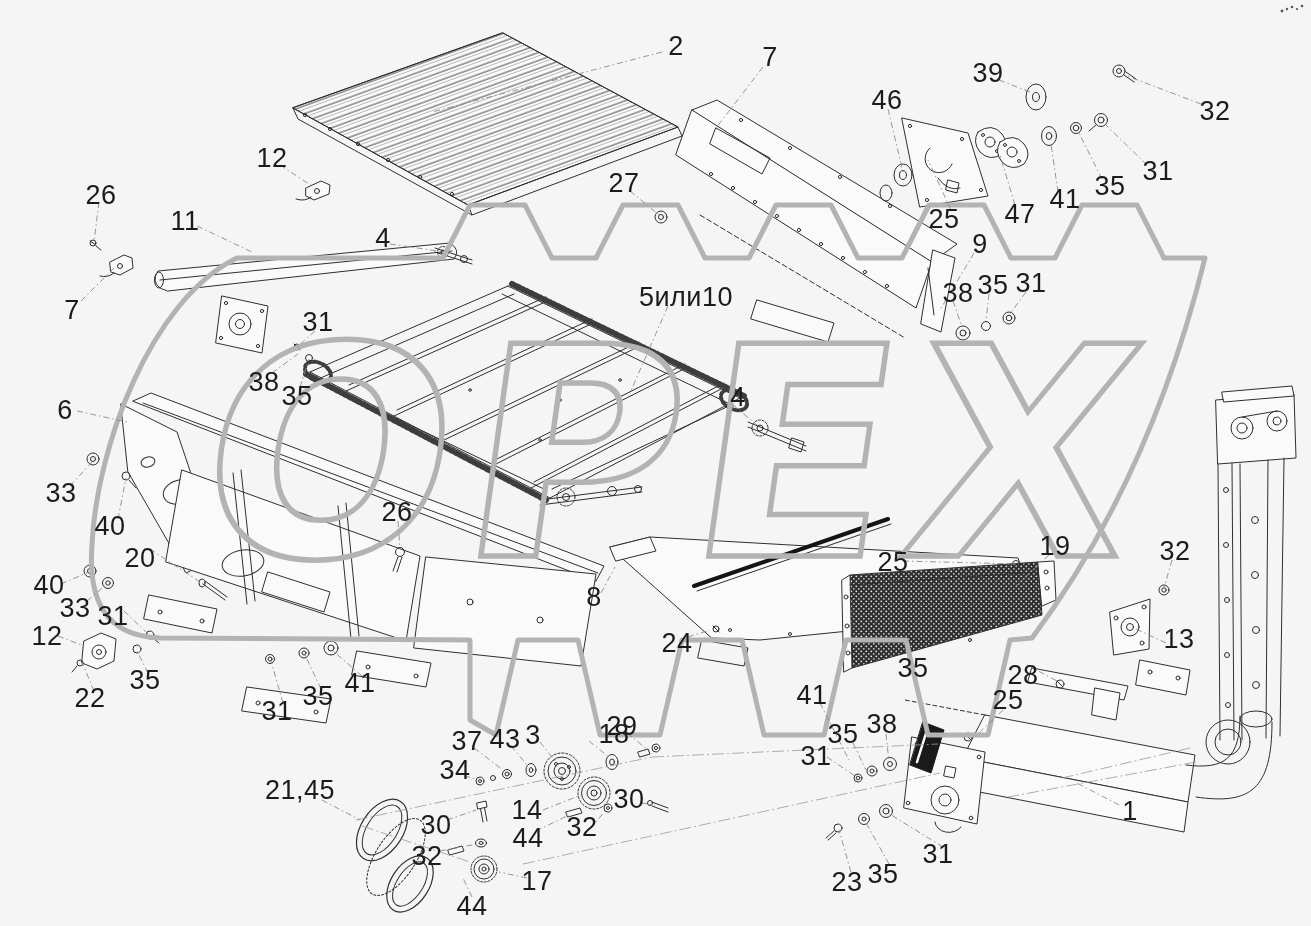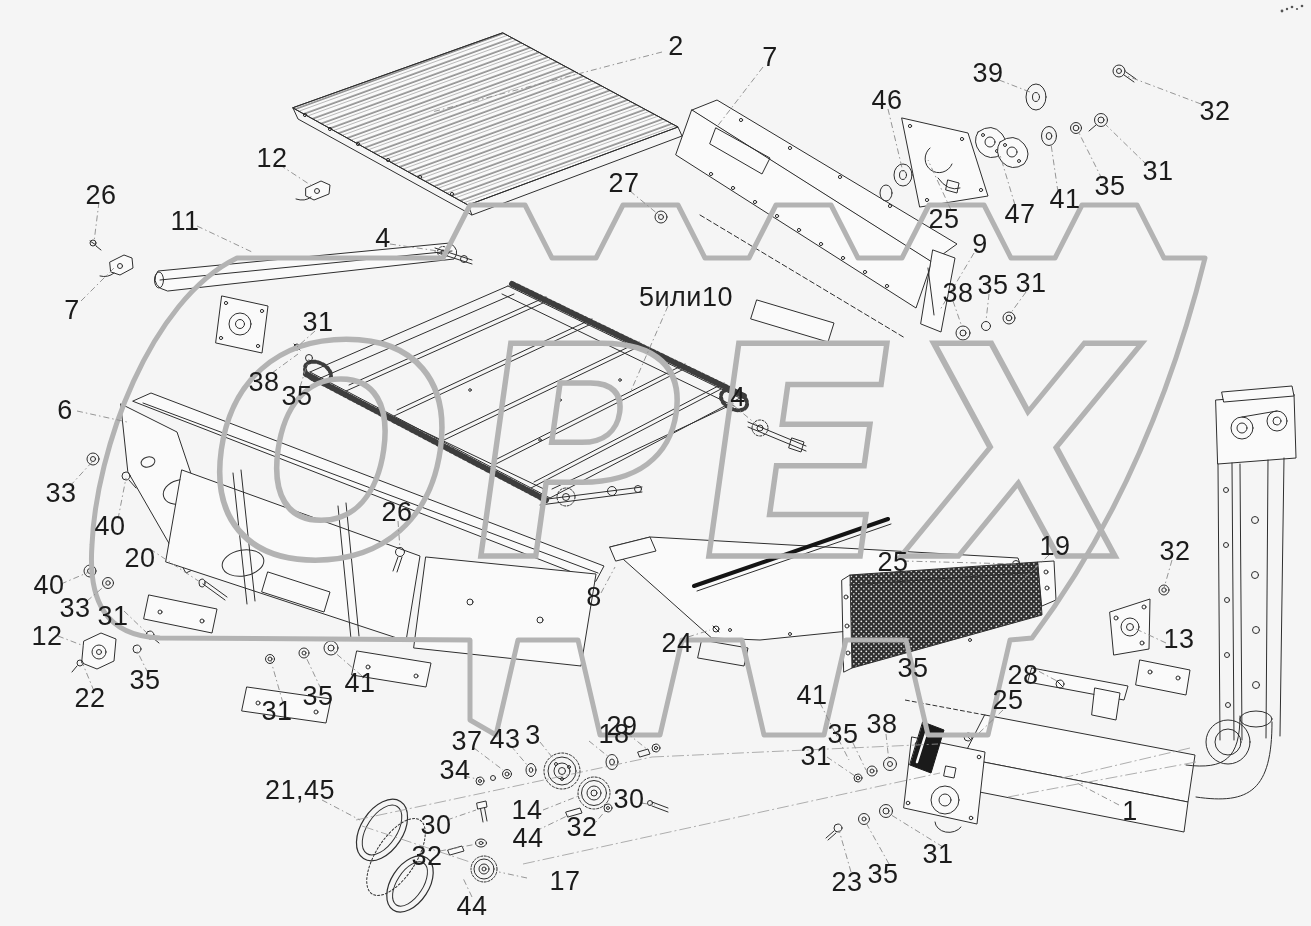--- a/index.html
+++ b/index.html
@@ -593,20 +593,20 @@
       <div class="part-label" style="left: 533px; top: 735px;">3</div>
       <div class="part-label" style="left: 586px; top: 734px; margin-left: 28px;">18</div>
       <div class="part-label" style="left: 622px; top: 726px;">29</div>
       <div class="part-label" style="left: 455px; top: 770px;">34</div>
       <div class="part-label" style="left: 527px; top: 810px;">14</div>
       <div class="part-label" style="left: 629px; top: 799px;">30</div>
       <div class="part-label" style="left: 528px; top: 838px;">44</div>
       <div class="part-label" style="left: 582px; top: 827px;">32</div>
       <div class="part-label" style="left: 436px; top: 825px;">30</div>
       <div class="part-label" style="left: 427px; top: 856px;">32</div>
-      <div class="part-label" style="left: 537px; top: 881px; margin-left: 28px;">17</div>
+      <div class="part-label" style="left: 537px; top: 881px;">17</div>
       <div class="part-label" style="left: 472px; top: 906px;">44</div>
       <div class="part-label" style="left: 300px; top: 790px;">21,45</div>
       <div class="part-label" style="left: 277px; top: 711px;">31</div>
       <div class="part-label" style="left: 318px; top: 696px;">35</div>
       <div class="part-label" style="left: 360px; top: 683px;">41</div>
     </div>
 </div>
 
 </body></html>

